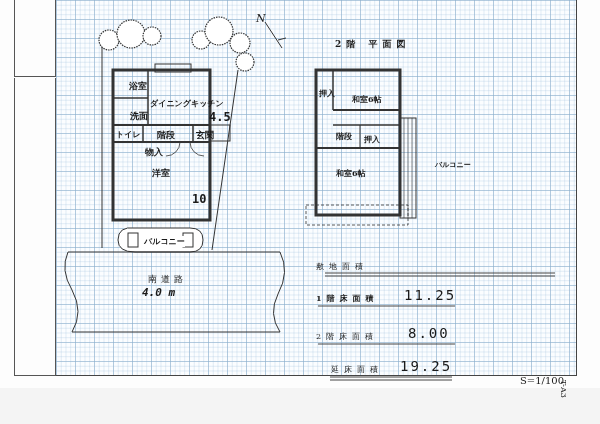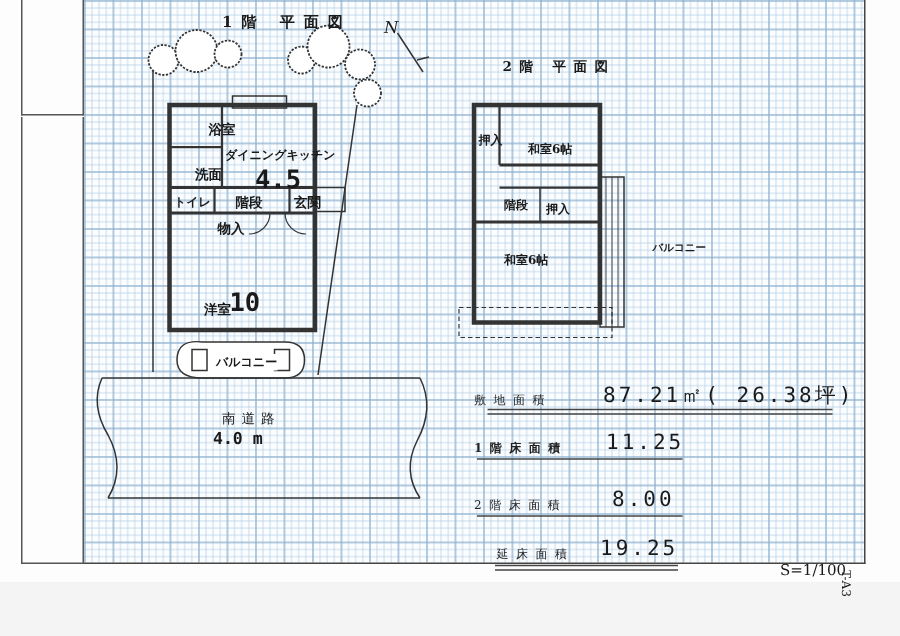--- a/index.html
+++ b/index.html
@@ -16,23 +16,23 @@
       linear-gradient(to right, rgba(170,200,225,0.35) 1px, transparent 1px),
       linear-gradient(to bottom, rgba(170,200,225,0.35) 1px, transparent 1px);
     background-size:19px 19px, 19px 19px, 4.75px 4.75px, 4.75px 4.75px;
     border-right:1.5px solid #444; border-bottom:1.5px solid #444; }
   .bottom-band { position:absolute; left:0; top:388px; width:600px; height:36px; background:#f4f4f4; }
   svg.plan { position:absolute; left:0; top:0; }
   .lbl { position:absolute; white-space:nowrap; font-family:"DejaVu Serif", serif; color:#1a1a1a; }
   .title1 { left:148px; top:8px; font-size:10px; letter-spacing:6px; font-weight:bold; }
   .title2 { left:335px; top:38px; font-size:9px; letter-spacing:5px; font-weight:bold; }
   .room { font-size:9px; font-weight:bold; }
-  .big { font-size:17px; font-weight:bold; font-family:"DejaVu Sans Mono", monospace; }
+  .big { font-size:12px; font-weight:bold; font-family:"DejaVu Sans Mono", monospace;padding-left:39px; }
   .road { font-size:9px; letter-spacing:4px; }
-  .roadw { font-size:11px; font-weight:bold; font-family:"DejaVu Sans Mono", monospace; }
+  .roadw { font-size:11px; font-weight:bold; font-family:"DejaVu Sans Mono", monospace;font-style:italic; }
   .area-row { position:absolute; left:316px; font-size:8px; letter-spacing:5px; }
   .area-val { position:absolute; font-family:"DejaVu Sans Mono", monospace; font-size:14px; letter-spacing:2px; color:#1a1a1a; }
   .scale { position:absolute; left:520px; top:375px; font-size:10px; }
   .code { position:absolute; left:568px; top:380px; font-size:8px; transform:rotate(90deg); transform-origin:left top; }
 </style>
 </head>
 <body>
 
 <div class="sheet">
   <div class="binding"></div>
@@ -106,48 +106,46 @@
     <g stroke="#444" stroke-width="1">
       <line x1="325" y1="273" x2="555" y2="273"></line>
       <line x1="325" y1="276" x2="555" y2="276"></line>
       <line x1="318" y1="306" x2="455" y2="306"></line>
       <line x1="318" y1="344" x2="455" y2="344"></line>
       <line x1="330" y1="377" x2="452" y2="377"></line>
       <line x1="330" y1="380" x2="452" y2="380"></line>
     </g>
   </svg>
 
-  <div class="lbl title1">1階 平面図</div>
   <div class="lbl" style="left:256px;top:12px;font-size:11px;font-style:italic;">N</div>
 
-  <div class="lbl room" style="left:139px;top:80px;">浴室</div>
+  <div class="lbl room" style="left:129px;top:80px;">浴室</div>
   <div class="lbl room" style="left:150px;top:98px;font-size:8px;">ダイニングキッチン</div>
   <div class="lbl big" style="left:170px;top:110px;">4.5</div>
   <div class="lbl room" style="left:130px;top:110px;">洗面</div>
   <div class="lbl room" style="left:116px;top:129px;font-size:8px;">トイレ</div>
   <div class="lbl room" style="left:157px;top:129px;">階段</div>
   <div class="lbl room" style="left:196px;top:129px;">玄関</div>
   <div class="lbl room" style="left:145px;top:146px;">物入</div>
-  <div class="lbl room" style="left:136px;top:167px;margin-top:33px;">洋室</div>
+  <div class="lbl room" style="left:152px;top:167px;">洋室</div>
   <div class="lbl big" style="left:153px;top:192px;">10</div>
   <div class="lbl room" style="left:144px;top:236px;font-size:8px;background:#fff;">バルコニー</div>
 
   <div class="lbl road" style="left:124px;top:273px;margin-left:24px;">南道路</div>
   <div class="lbl roadw" style="left:142px;top:286px;">4.0 m</div>
 
   <div class="lbl title2">2階 平面図</div>
   <div class="lbl room" style="left:319px;top:88px;font-size:8px;">押入</div>
   <div class="lbl room" style="left:352px;top:94px;font-size:8px;">和室6帖</div>
   <div class="lbl room" style="left:336px;top:131px;font-size:8px;">階段</div>
   <div class="lbl room" style="left:364px;top:134px;font-size:8px;">押入</div>
   <div class="lbl room" style="left:336px;top:168px;font-size:8px;">和室6帖</div>
   <div class="lbl room" style="left:414px;top:160px;font-size:7px;padding-left:21px;">バルコニー</div>
 
   <div class="area-row" style="top:261px;">敷地面積</div>
-  <div class="area-val" style="left:402px;top:255px;">87.21㎡( 26.38坪)</div>
   <div class="area-row" style="top:293px;font-weight:bold;">1階床面積</div>
   <div class="area-val" style="left:404px;top:287px;">11.25</div>
   <div class="area-row" style="top:331px;">2階床面積</div>
   <div class="area-val" style="left:408px;top:325px;">8.00</div>
   <div class="area-row" style="left:331px;top:364px;">延床面積</div>
   <div class="area-val" style="left:400px;top:358px;">19.25</div>
 
   <div class="lbl scale">S=1/100</div>
   <div class="lbl code">T-A3</div>
 </div>

